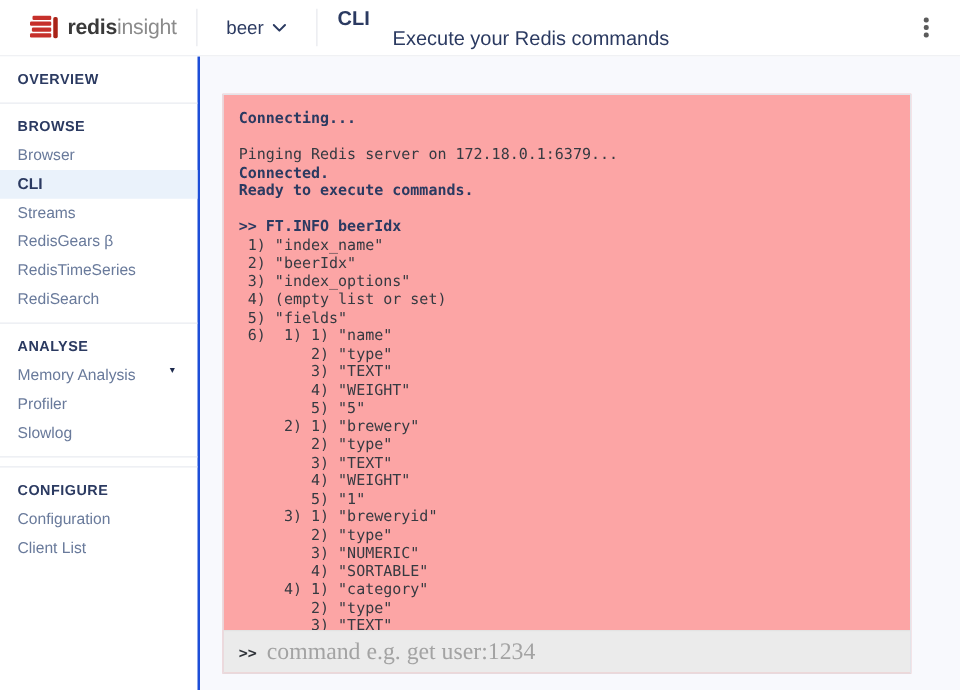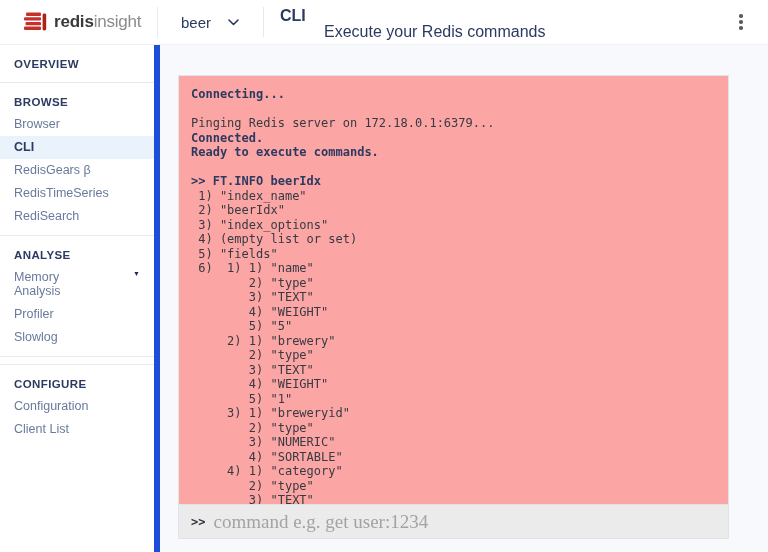--- a/index.html
+++ b/index.html
@@ -6,29 +6,29 @@
   html,body { width:768px; height:552px; overflow:hidden; font-family:"Liberation Sans",sans-serif; background:#f8f9fd; }
   .app { position:relative; width:768px; height:552px; }
 
   
   header { position:absolute; top:0; left:0; right:0; height:45px; background:#ffffff; display:flex; align-items:center; border-bottom:1px solid #f0f1f4; z-index:2; }
   .logo-zone { width:157px; height:100%; display:flex; align-items:center; padding-left:23px; }
   .brand { font-size:17px; letter-spacing:-0.2px; margin-left:7px; color:#3d3d3d; }
   .brand b { font-weight:700; color:#3a3a3a; }
   .brand span { font-weight:400; color:#8b8b8b; }
   .vdiv { width:1px; height:30px; background:#e7e9ee; }
-  .db-select { height:100%; display:flex; align-items:center; gap:17px; padding:0 24px 0 23px; cursor:pointer; color:#2b3a61; font-size:15px;text-align:center; }
+  .db-select { height:100%; display:flex; align-items:center; gap:7px; padding:0 24px 0 23px; cursor:pointer; color:#2b3a61; font-size:15px;text-align:center; }
   .page-head { margin-left:16px; display:flex; flex-direction:column; justify-content:center; }
   .page-title { font-size:16px; font-weight:700; color:#2b3a61; line-height:18px; }
   .page-sub { font-size:16px; color:#2b3a61; line-height:13px;padding-left:44px; }
   .kebab { margin-left:auto; margin-right:16px; width:22px; height:26px; display:flex; flex-direction:column; align-items:center; justify-content:center; gap:2.5px; cursor:pointer; }
   .kebab i { width:3.5px; height:3.5px; border-radius:50%; background:#5b5b5b; }
 
   
-  .sidebar { position:absolute; top:45px; left:0; bottom:0; width:160px; background:#ffffff; border-right:6px solid #1d4ed8; padding-top:7px; }
+  .sidebar { position:absolute; top:45px; left:0; bottom:0; width:160px; background:#ffffff; border-right:2px solid #1d4ed8; padding-top:7px; }
   .sec-title { padding:6px 14px 5px; font-size:11.5px; font-weight:700; letter-spacing:0.4px; color:#2b3a61; cursor:default; }
   .sec-title.linky { cursor:pointer; }
   .item { display:flex; align-items:flex-start; padding:4px 14px 5px; font-size:12.5px; color:#697a9b; cursor:pointer; }
   .item.active { background:#eaf2fb; color:#2b3a61; font-weight:700; }
   .caret { font-size:7px; color:#1d2a4d; margin-left:26px; }
   .divider { height:1px; background:#e9ebf1; margin:7px 0; }
 
   
   main { position:absolute; top:45px; left:160px; right:0; bottom:0; background:#f8f9fd; }
   .terminal { position:absolute; left:18px; top:30px; width:551px; bottom:13px; background:#fca5a5; border:1px solid #e2e4e9; display:flex; flex-direction:column; }
@@ -84,20 +84,23 @@
       <div class="sec-title linky">OVERVIEW</div>
       <div class="divider"></div>
       <div class="sec-title">BROWSE</div>
       <div class="item">
         <span>Browser</span>
       </div>
       <div class="item active">
         <span>CLI</span>
       </div>
       <div class="item">
+        <span>Streams</span>
+      </div>
+      <div class="item">
         <span>RedisGears β</span>
       </div>
       <div class="item">
         <span>RedisTimeSeries</span>
       </div>
       <div class="item">
         <span>RediSearch</span>
       </div>
       <div class="divider"></div>
       <div class="sec-title">ANALYSE</div>

